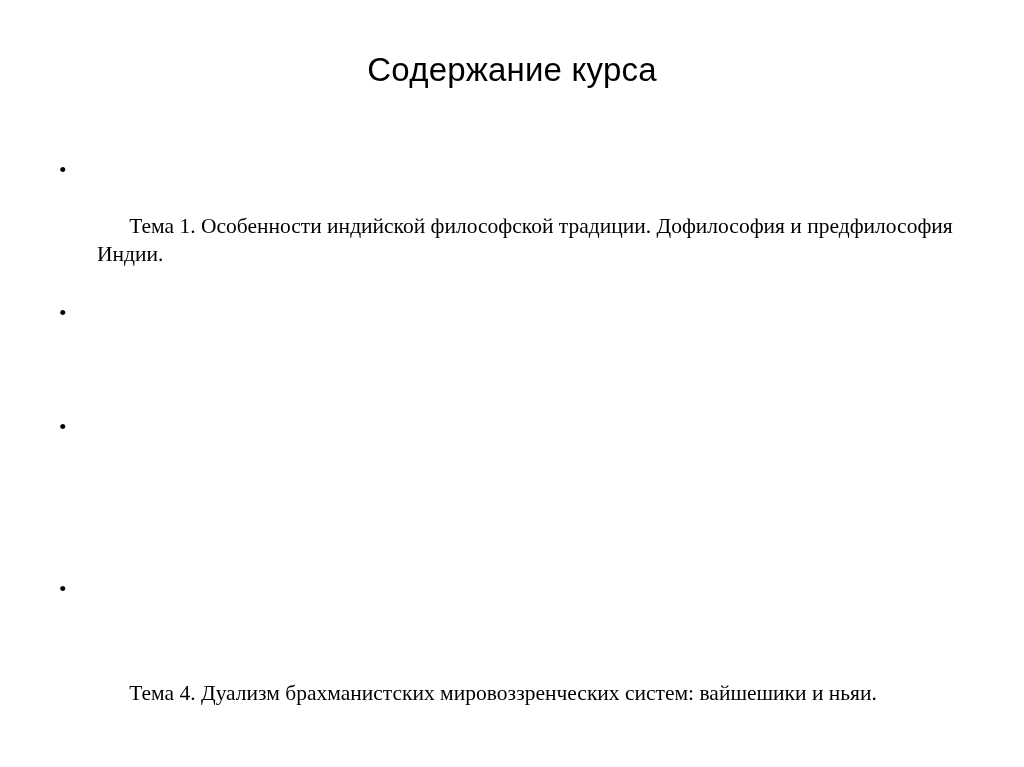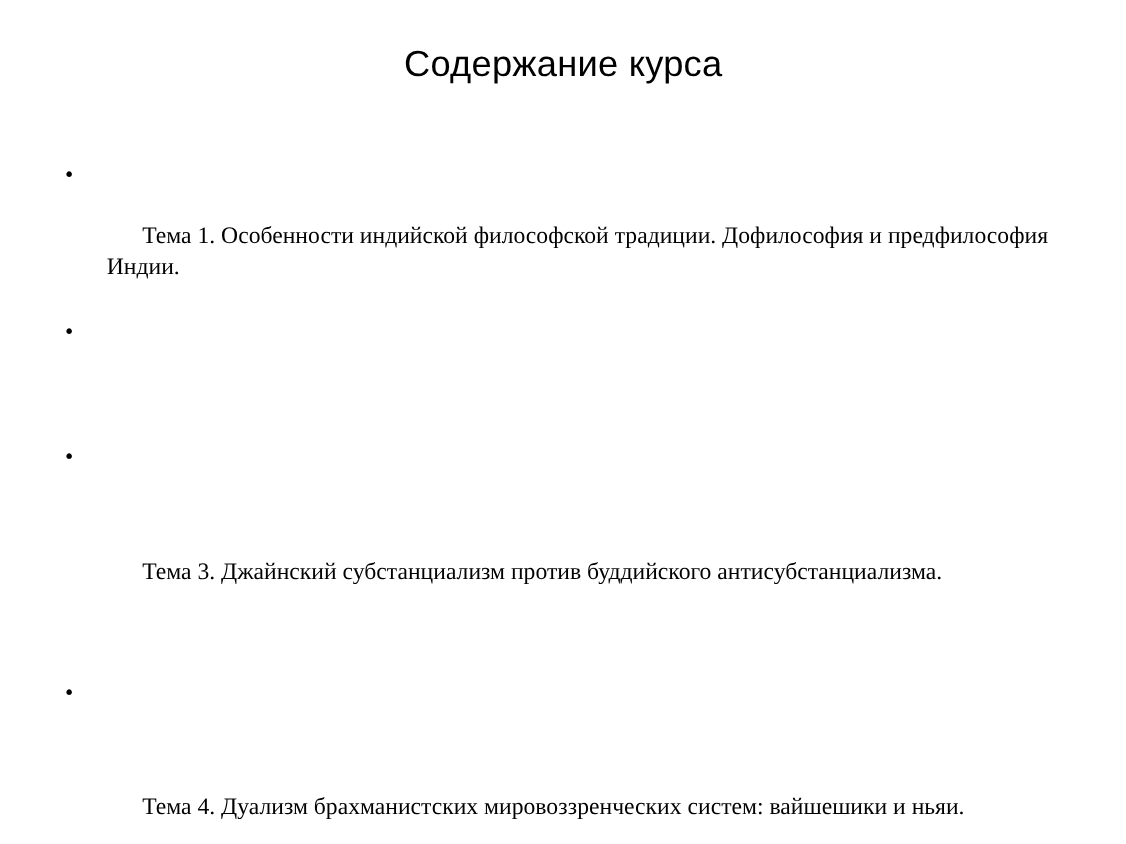--- a/index.html
+++ b/index.html
@@ -13,20 +13,21 @@
     overflow: hidden;
     font-family: "Liberation Serif", "DejaVu Serif", serif;
     color: #000000;
     -webkit-font-smoothing: antialiased;
   }
   .slide {
     position: relative;
     width: 1024px;
     height: 641px;
     background: #ffffff;
+    margin-top: 12px;
   }
   .slide-title {
     position: absolute;
     left: 0;
     top: 38px;
     width: 1024px;
     text-align: center;
     font-family: "Liberation Sans", "DejaVu Sans", sans-serif;
     font-size: 33px;
     font-weight: 400;
@@ -77,21 +78,20 @@
       <span class="bullet-marker">•</span>
       <span class="bullet-text">Тема 1. Особенности индийской философской традиции. Дофилософия и предфилософия Индии.</span>
     </li>
 
     <li class="bullet-item lh-single">
       <span class="bullet-marker">•</span>
     </li>
 
     <li class="bullet-item lh-loose">
       <span class="bullet-marker">•</span>
-      <span class="bullet-text">Тема 3. Джайнский субстанциализм против буддийского антисубстанциализма.</span>
     </li>
 
     <li class="bullet-item lh-loose">
       <span class="bullet-marker">•</span>
       <span class="bullet-text">Тема 4. Дуализм брахманистских мировоззренческих систем: вайшешики и ньяи.</span>
     </li>
 
   </ul>
 
 </div>

